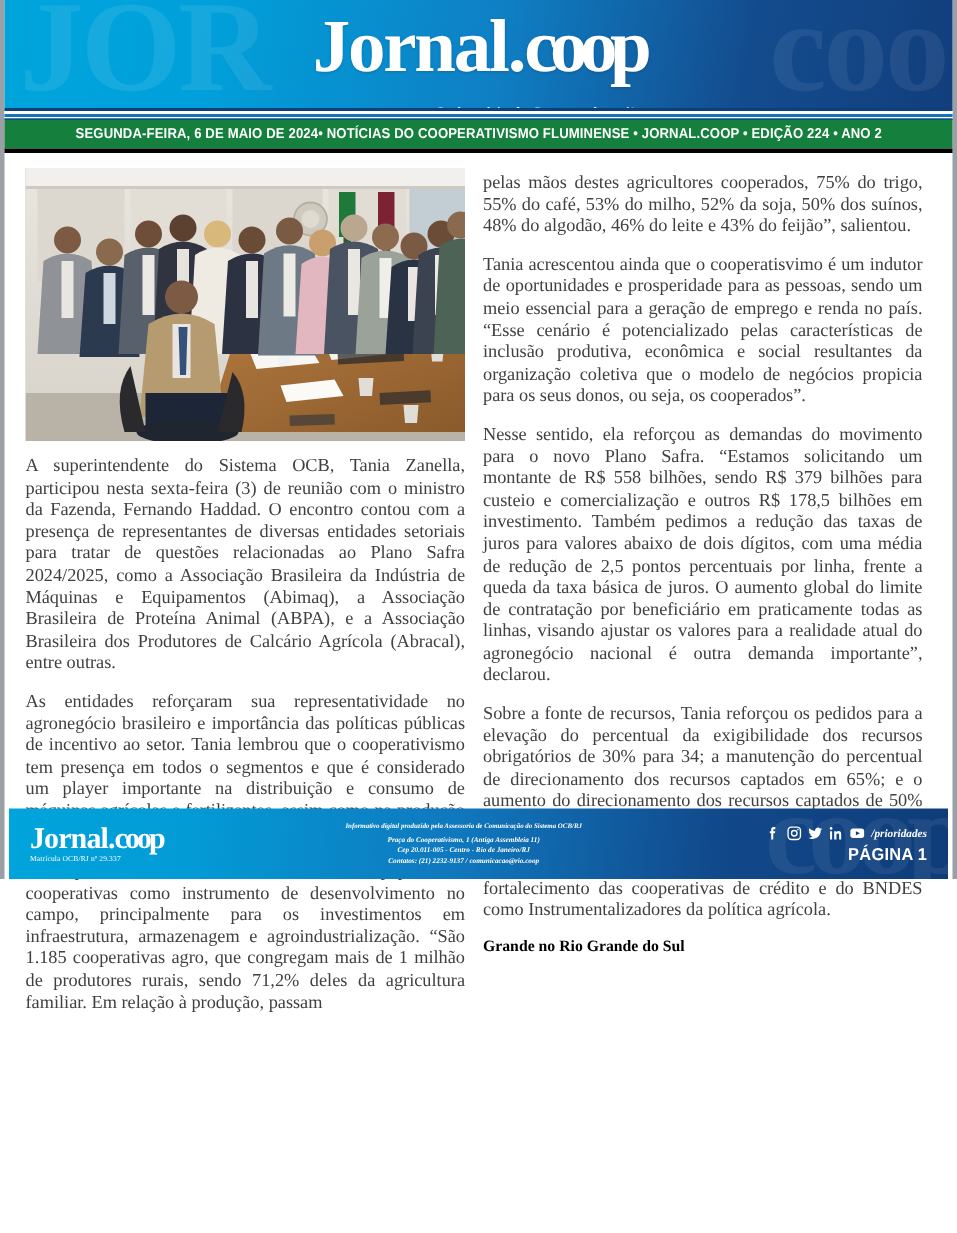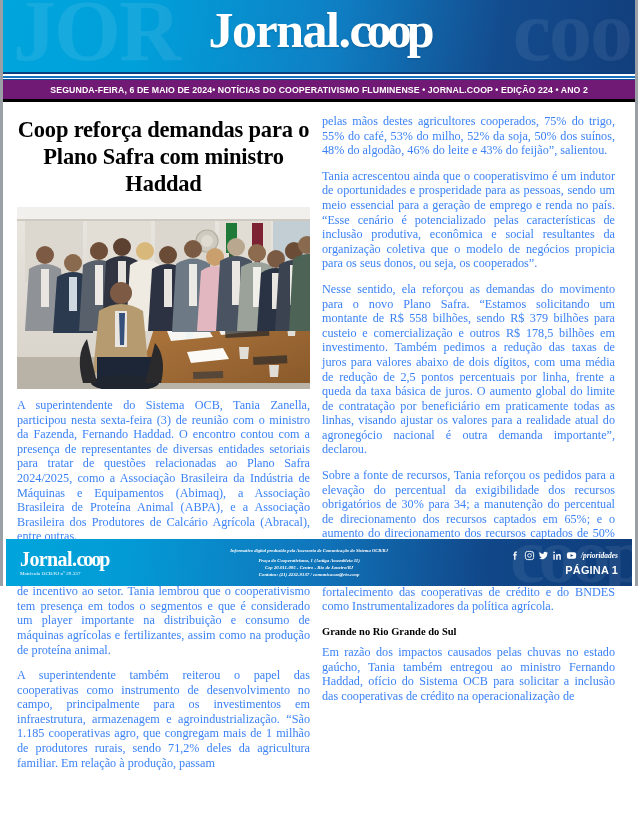--- a/index.html
+++ b/index.html
@@ -63,21 +63,21 @@
 
   
   .rule-stack{width:100%;}
   .rule-a{height:2px;background:#0c3f7e;}
   .rule-b{height:2px;background:#ffffff;}
   .rule-c{height:2px;background:#1574bd;}
   .rule-d{height:1px;background:#ffffff;}
 
   
   .datebar{
-    background:#701a75;
+    background:#15803d;
     height:19px;
     display:flex;align-items:center;justify-content:center;
     border-top:1px solid #0d4a8f;
   }
   .datebar span{
     color:#ffffff;
     font-family:"Liberation Sans",sans-serif;
     font-weight:700;
     font-size:9.5px;
     letter-spacing:.1px;
@@ -119,21 +119,21 @@
   }
   .photo svg{display:block;width:100%;height:100%;}
 
   
   p.body{
     margin:0 0 11px 0;
     font-family:"Liberation Serif",serif;
     font-size:12.2px;
     line-height:14.6px;
     text-align:justify;
-    color:#3b82f6;
+    color:#404040;
     hyphens:auto;
   }
   .col.right p.body{font-size:12.2px;line-height:14.6px;}
   h2.subhead{
     margin:3px 0 7px 0;
     font-family:"Liberation Serif",serif;
     font-weight:700;
     font-size:10.5px;
     line-height:13px;
     color:#000000;
@@ -227,21 +227,20 @@
   </div>
 
   <div class="datebar">
     <span>SEGUNDA-FEIRA, 6 DE MAIO DE 2024• NOTÍCIAS DO COOPERATIVISMO FLUMINENSE • JORNAL.COOP • EDIÇÃO 224 • ANO 2</span>
   </div>
   <div class="datebar-bottom"></div>
 
   <div class="content">
 
     <div class="col left">
-      <h1 class="headline">Coop reforça demandas para o Plano Safra com ministro Haddad</h1>
 
       <div class="photo">
         <svg viewBox="0 0 293 182" preserveAspectRatio="none">
           <defs>
             <linearGradient id="wallg" x1="0" y1="0" x2="0" y2="1">
               <stop offset="0" stop-color="#e9e6e0"></stop>
                 <stop offset="1" stop-color="#d6d1c8"></stop>
             </linearGradient>
             <linearGradient id="tableg" x1="0" y1="0" x2="1" y2="1">
               <stop offset="0" stop-color="#b2793f"></stop>
@@ -385,21 +384,20 @@
       <p class="body">As entidades reforçaram sua representatividade no agronegócio brasileiro e importância das políticas públicas de incentivo ao setor. Tania lembrou que o cooperativismo tem presença em todos o segmentos e que é considerado um player importante na distribuição e consumo de máquinas agrícolas e fertilizantes, assim como na produção de proteína animal.</p>
       <p class="body">A superintendente também reiterou o papel das cooperativas como instrumento de desenvolvimento no campo, principalmente para os investimentos em infraestrutura, armazenagem e agroindustrialização. “São 1.185 cooperativas agro, que congregam mais de 1 milhão de produtores rurais, sendo 71,2% deles da agricultura familiar. Em relação à produção, passam</p>
     </div>
 
     <div class="col right">
       <p class="body">pelas mãos destes agricultores cooperados, 75% do trigo, 55% do café, 53% do milho, 52% da soja, 50% dos suínos, 48% do algodão, 46% do leite e 43% do feijão”, salientou.</p>
       <p class="body">Tania acrescentou ainda que o cooperatisvimo é um indutor de oportunidades e prosperidade para as pessoas, sendo um meio essencial para a geração de emprego e renda no país. “Esse cenário é potencializado pelas características de inclusão produtiva, econômica e social resultantes da organização coletiva que o modelo de negócios propicia para os seus donos, ou seja, os cooperados”.</p>
       <p class="body">Nesse sentido, ela reforçou as demandas do movimento para o novo Plano Safra. “Estamos solicitando um montante de R$ 558 bilhões, sendo R$ 379 bilhões para custeio e comercialização e outros R$ 178,5 bilhões em investimento. Também pedimos a redução das taxas de juros para valores abaixo de dois dígitos, com uma média de redução de 2,5 pontos percentuais por linha, frente a queda da taxa básica de juros. O aumento global do limite de contratação por beneficiário em praticamente todas as linhas, visando ajustar os valores para a realidade atual do agronegócio nacional é outra demanda importante”, declarou.</p>
       <p class="body">Sobre a fonte de recursos, Tania reforçou os pedidos para a elevação do percentual da exigibilidade dos recursos obrigatórios de 30% para 34; a manutenção do percentual de direcionamento dos recursos captados em 65%; e o aumento do direcionamento dos recursos captados de 50% para 60%. Entre as prioridades globais do cooperativismo, a superintendente citou a garantia de orçamento suficiente para os mecanismos de gestão de riscos agropecuários e o fortalecimento das cooperativas de crédito e do BNDES como Instrumentalizadores da política agrícola.</p>
       <h2 class="subhead">Grande no Rio Grande do Sul</h2>
-      <p class="body">Em razão dos impactos causados pelas chuvas no estado gaúcho, Tania também entregou ao ministro Fernando Haddad, ofício do Sistema OCB para solicitar a inclusão das cooperativas de crédito na operacionalização de</p>
     </div>
   </div>
 
   <div class="footer">
     <div class="fghost">coop</div>
     <div class="footer-inner">
 
       <div class="f-left">
         <div class="f-logo"><span>Jornal</span><span>.</span><span class="coop-o">coop</span></div>
         <div class="f-reg">Matrícula OCB/RJ nº 29.337</div>

